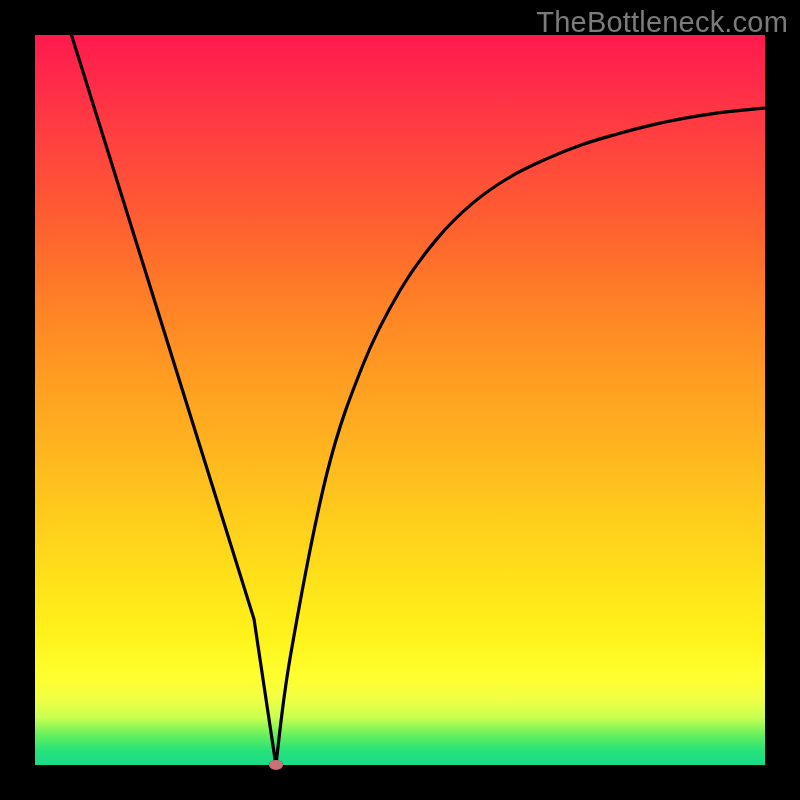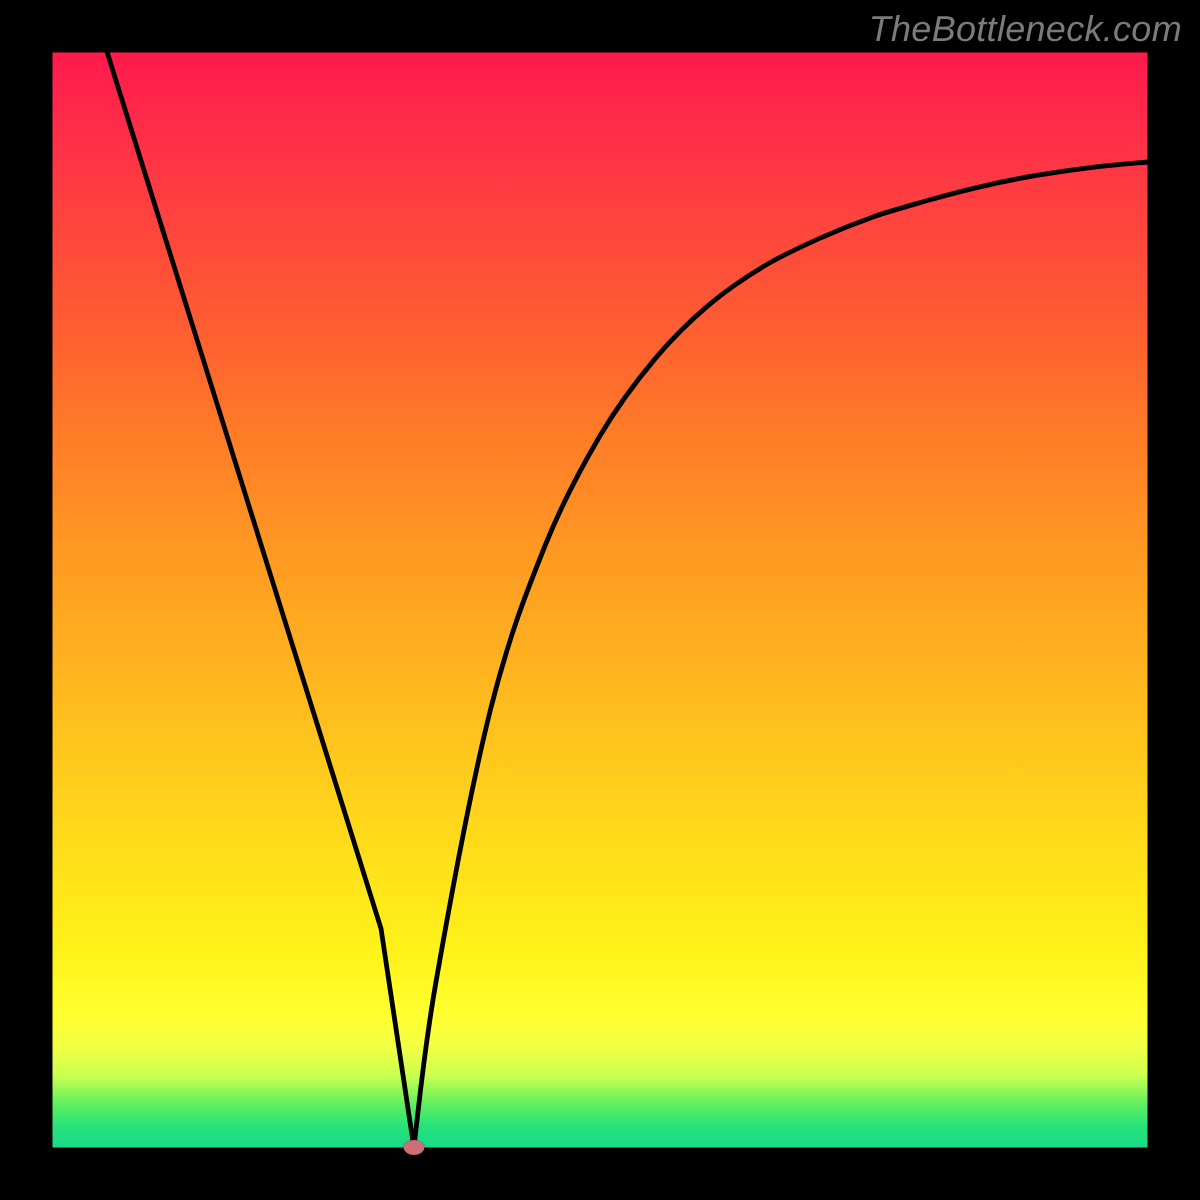--- a/index.html
+++ b/index.html
@@ -42,25 +42,24 @@
       #62ef5e 96%,
       #28e37a 98%,
       #19da8a 100%
     );
   }
   .watermark {
     position: absolute;
     top: 6px;
     right: 12px;
     color: #7b7b7b;
-    font-size: 24px;
+    font-size: 29px;
     font-weight: 500;
     letter-spacing: 0.2px;
     user-select: none;
-    font-style: italic;
   }
   svg.curve {
     position: absolute;
     left: 0;
     top: 0;
     width: 730px;
     height: 730px;
     overflow: visible;
   }
   .marker {

